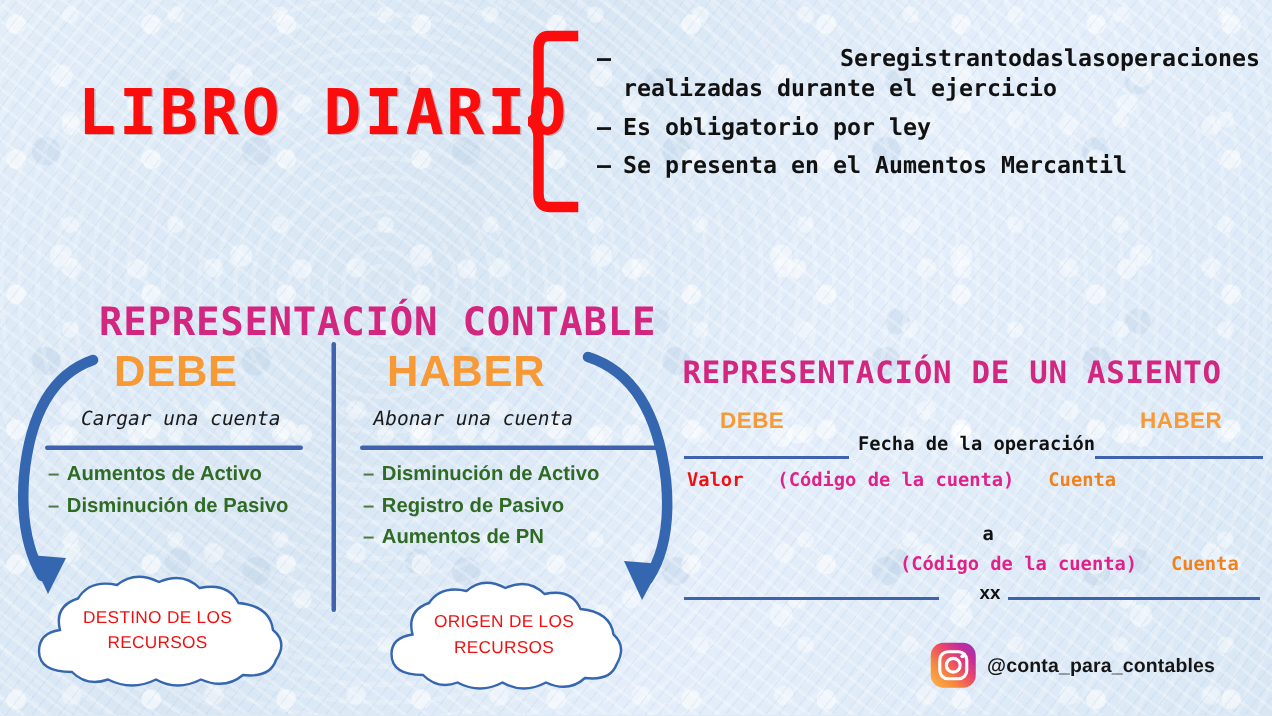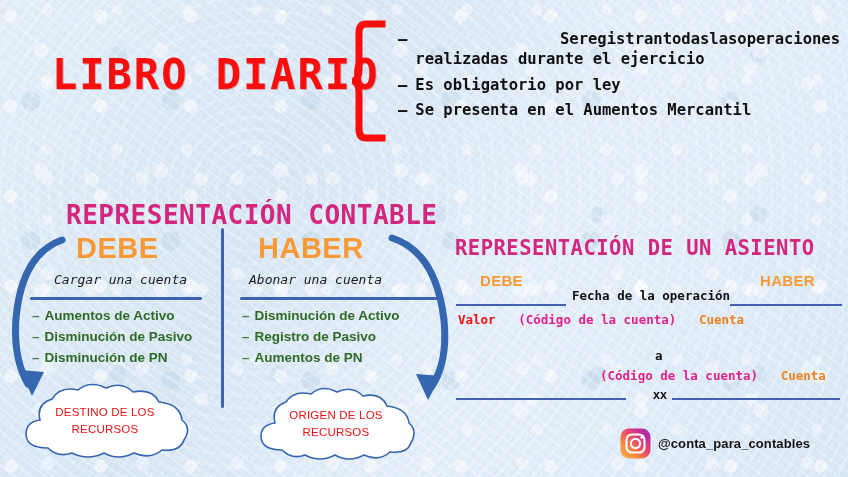--- a/index.html
+++ b/index.html
@@ -185,23 +185,20 @@
 
   <div class="abs subital" id="haber-sub">Abonar una cuenta</div>
   <div class="abs subital" id="debe-sub">Cargar una cuenta</div>
 
   <div class="abs acct-list" id="debe-list">
     <div class="li">
       <span class="d">–</span><span>Aumentos de Activo</span>
     </div>
     <div class="li">
       <span class="d">–</span><span>Disminución de Pasivo</span>
-    </div>
-    <div class="li">
-      <span class="d">–</span><span>Disminución de PN</span>
     </div>
   </div>
 
   <div class="abs acct-list" id="haber-list">
     <div class="li">
       <span class="d">–</span><span>Disminución de Activo</span>
     </div>
     <div class="li">
       <span class="d">–</span><span>Registro de Pasivo</span>
     </div>

